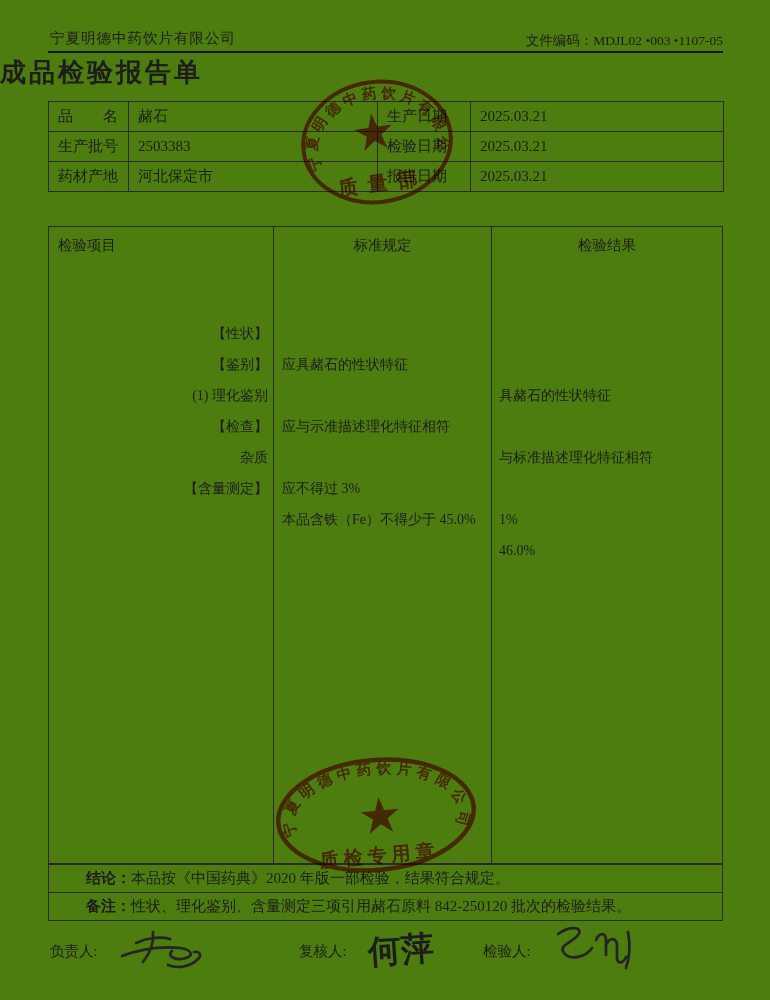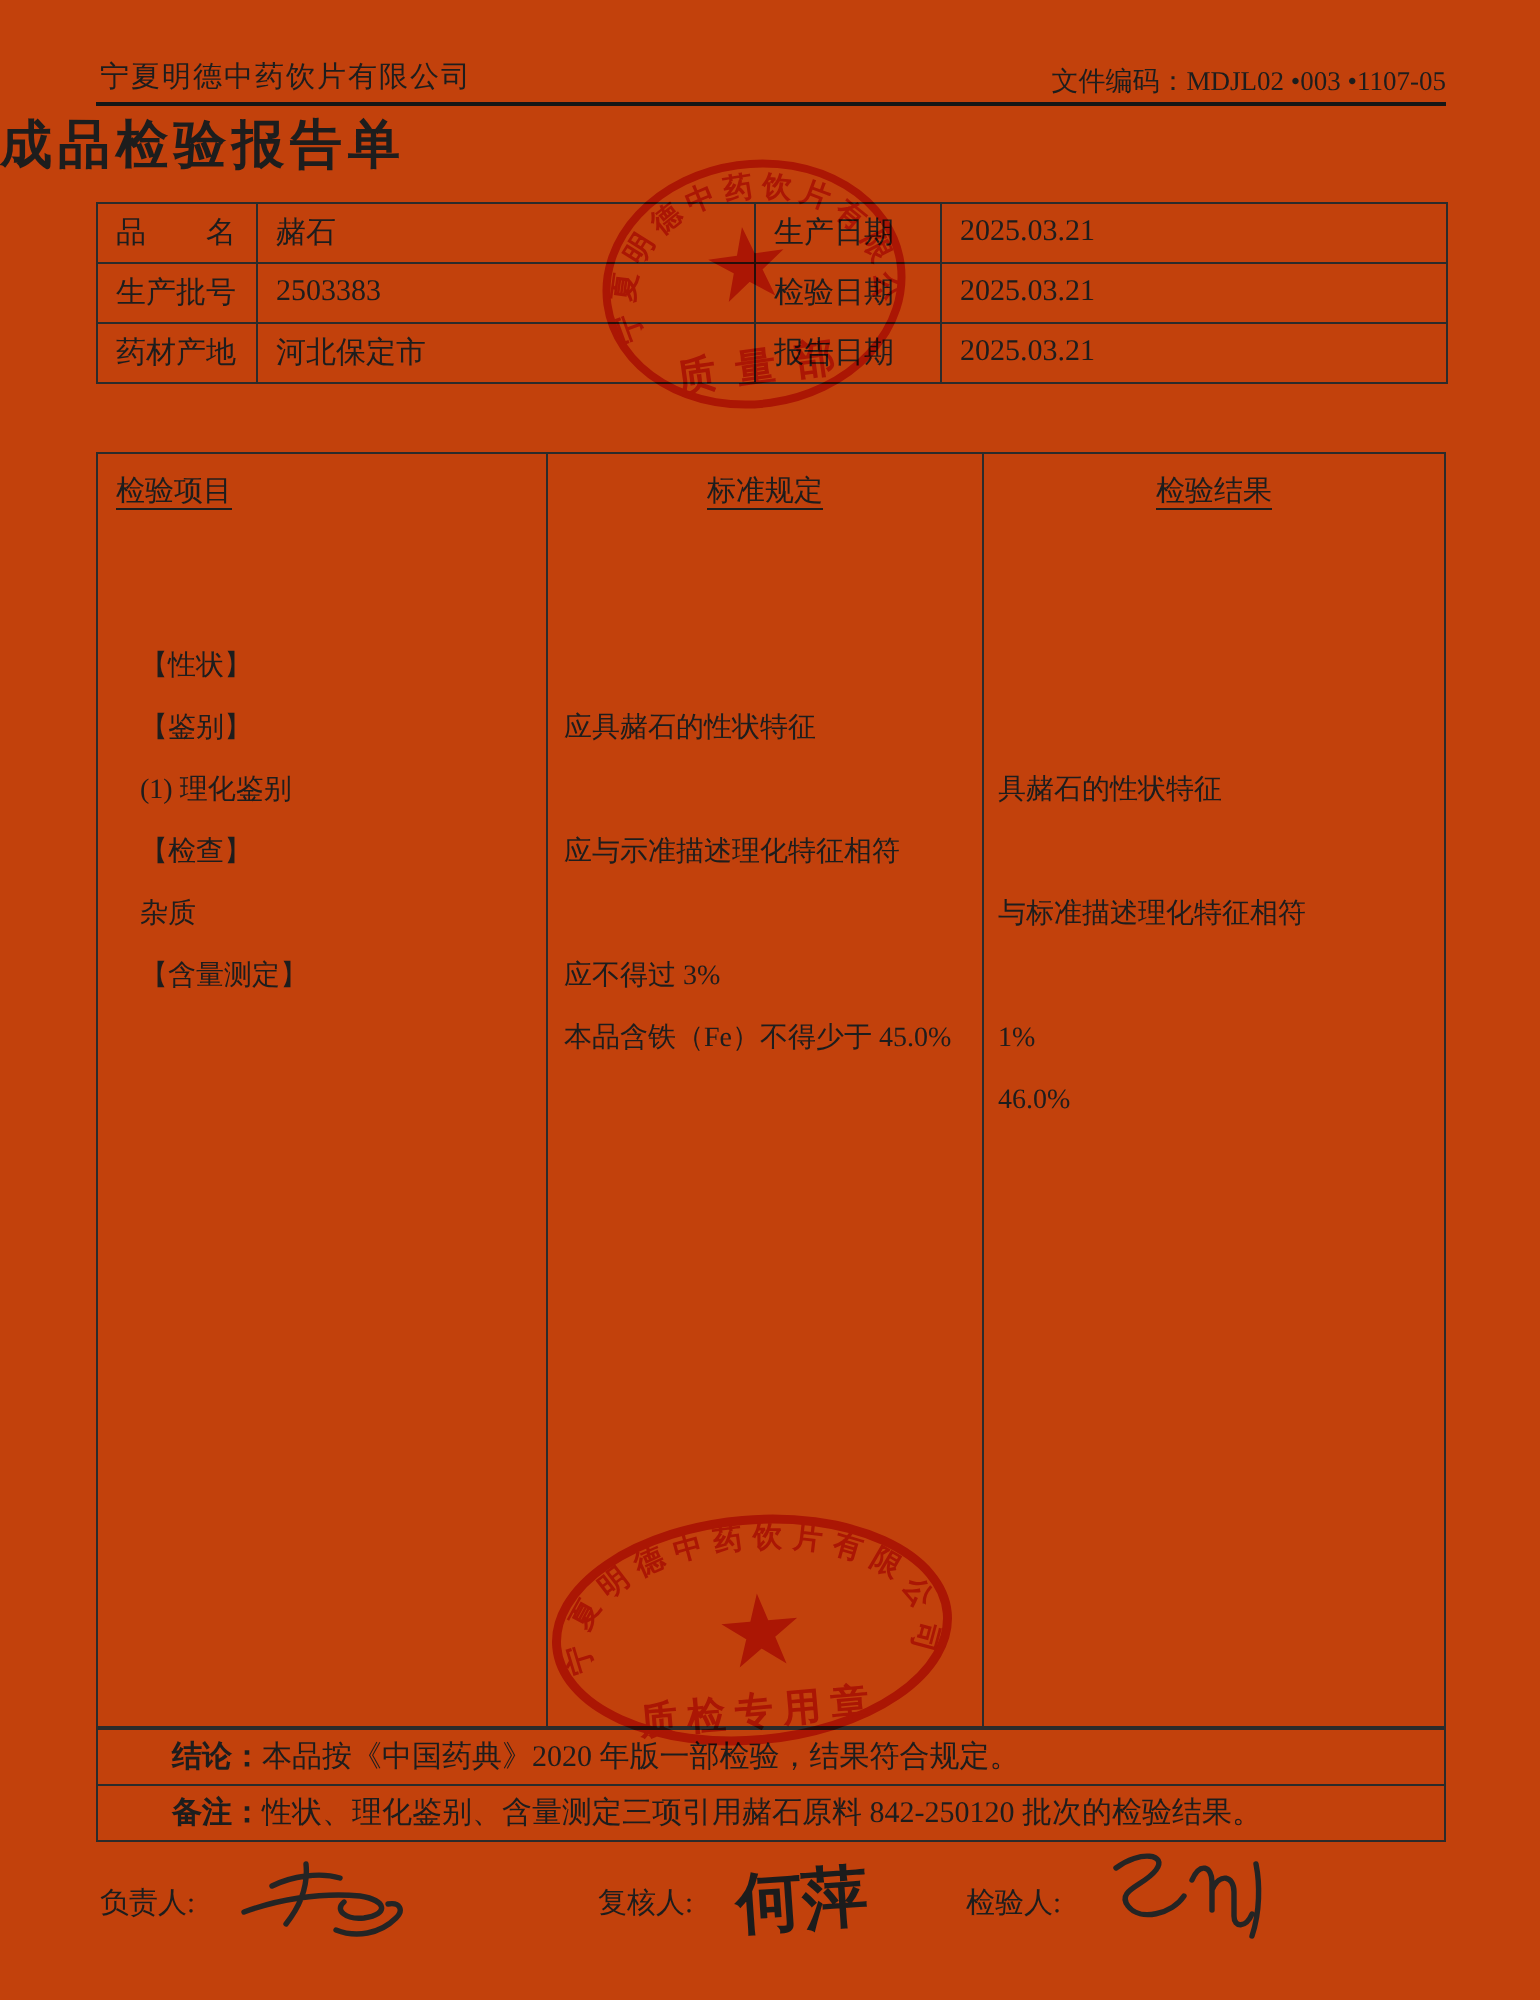--- a/index.html
+++ b/index.html
@@ -1,17 +1,17 @@
 <!DOCTYPE html>
 <html><head>
 <meta charset="utf-8">
 <style>
   html,body { margin:0; padding:0; background:#ffffff; }
   .page {
-    position:relative; width:770px; height:1000px; background:#c2410c;
+    position:relative; width:770px; height:1000px; background:#4d7c0f;
     font-family:"Liberation Serif","DejaVu Serif",serif; color:#1d1d1d;
     overflow:hidden;
   }
   .abs { position:absolute; }
 
   
   .hdr-company { left:50px; top:29px; font-size:14.5px; letter-spacing:1px; }
   .hdr-code   { right:47px; top:32px; font-size:13.5px; }
   .hdr-rule   { left:48px; top:51px; width:675px; height:2px; background:#161616; }
   .doc-title  { left:0; top:55px; width:770px; text-align:left;
@@ -20,24 +20,24 @@
   
   table.info { border-collapse:collapse; table-layout:fixed; width:675px; }
   table.info td { border:1px solid #2b2b2b; height:29px; font-size:15px;
                   padding:0 0 0 9px; white-space:pre; }
 
   
   .inspect-box { left:48px; top:226px; width:675px; height:638px;
                  border:1px solid #2b2b2b; box-sizing:border-box; }
   .vline { position:absolute; top:0; bottom:0; width:1px; background:#2b2b2b; }
   .ihdr  { position:absolute; top:9px; font-size:14.5px; }
-  .ihdr span { text-decoration:underline; text-underline-offset:4px;text-align:center; }
+  .ihdr span { text-underline-offset:4px;text-align:center; }
   .irow { position:absolute; left:0; right:0; height:31px; line-height:31px;
           font-size:14px; white-space:pre; }
-  .irow .c1 { position:absolute; left:21px;   width:210px; }
+  .irow .c1 { position:absolute; left:9px;   width:210px;text-align:right; }
   .irow .c2 { position:absolute; left:233px; width:205px;font-family:Liberation Serif, serif; }
   .irow .c3 { position:absolute; left:450px; width:215px; }
 
   
   table.concl { border-collapse:collapse; table-layout:fixed; width:675px; }
   table.concl td { border:1px solid #2b2b2b; height:27px; font-size:15px;
                    padding:0 0 0 37px; white-space:pre;margin-top:36px; }
   table.concl b { font-weight:bold; }
 
   

